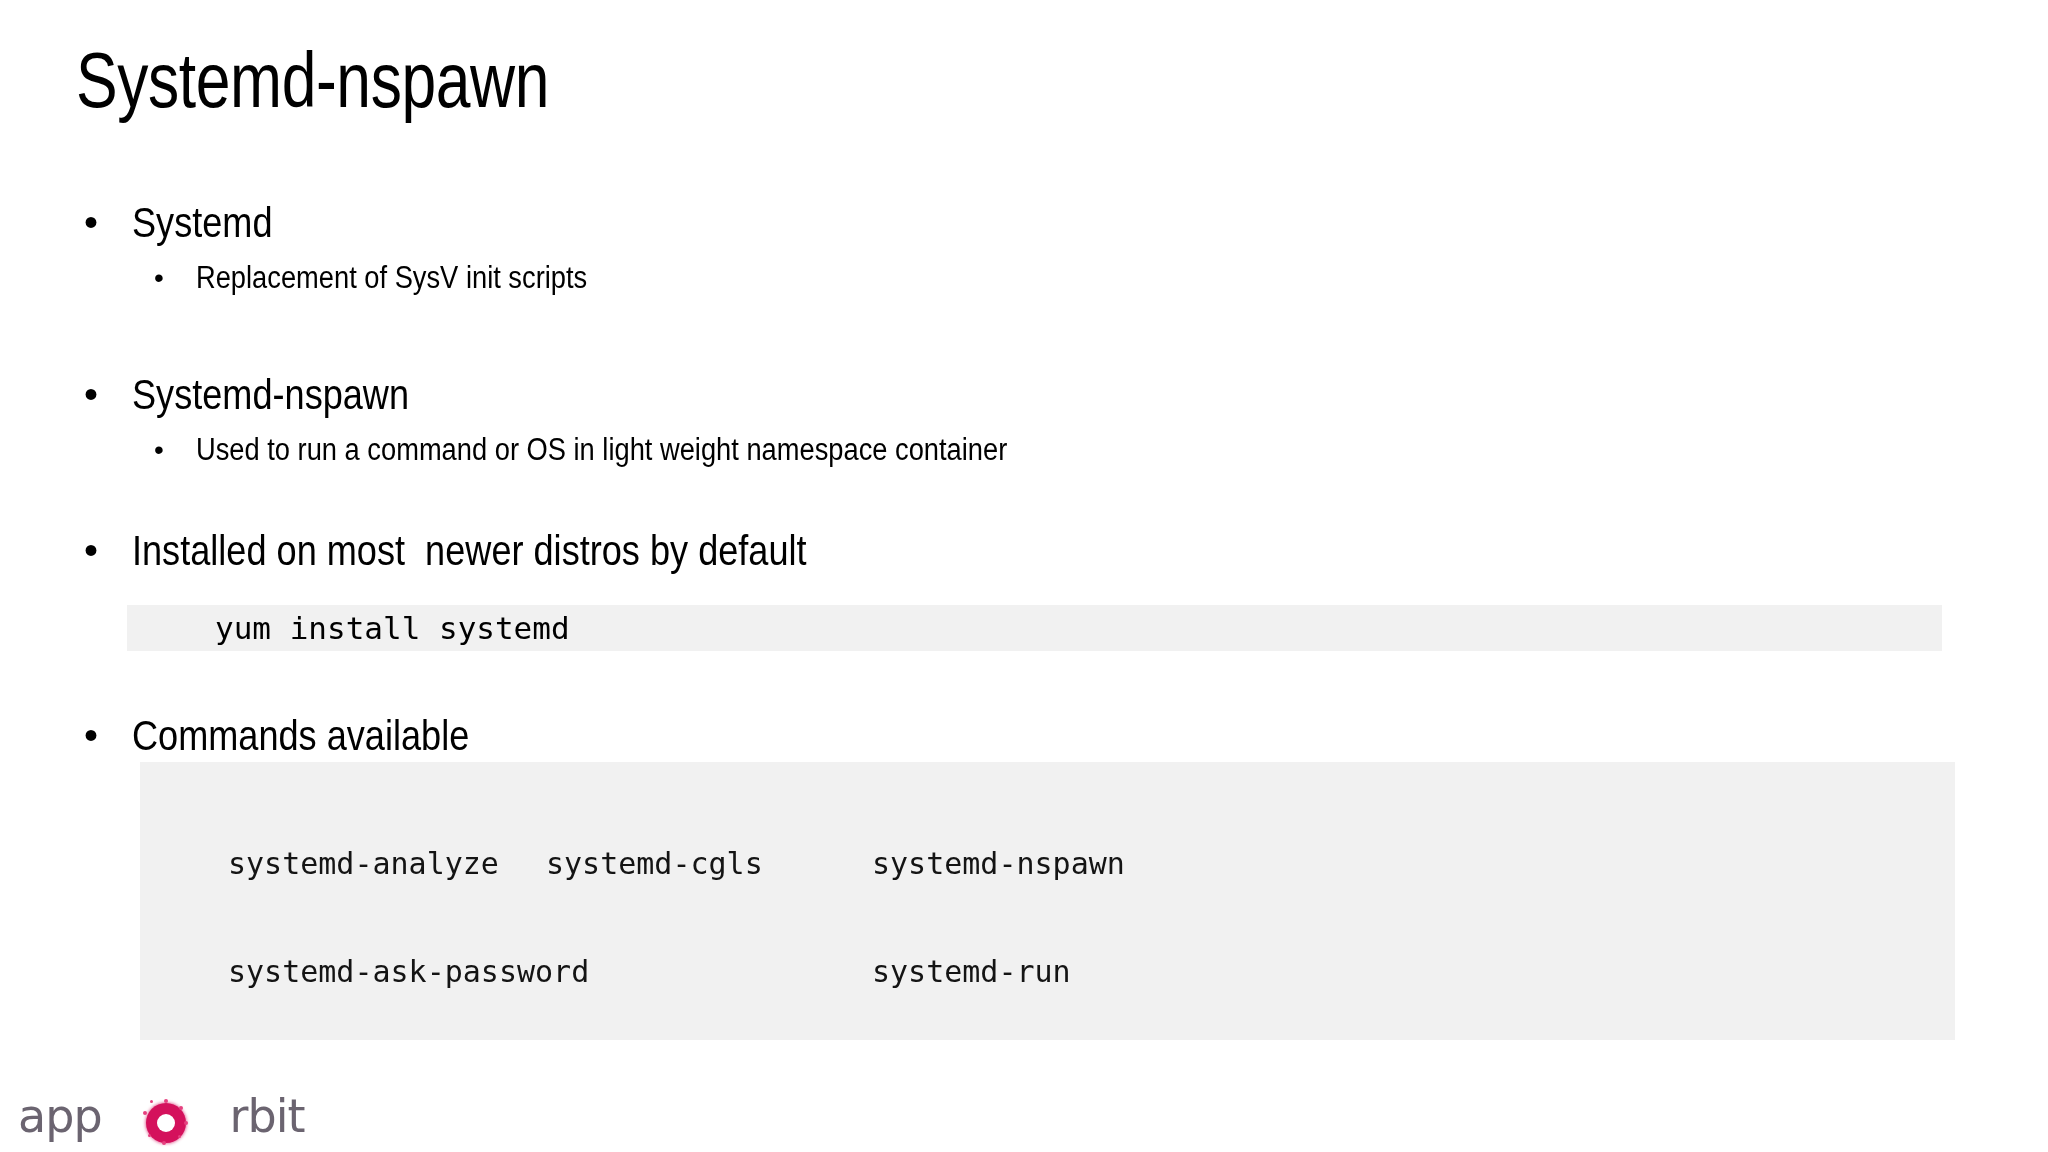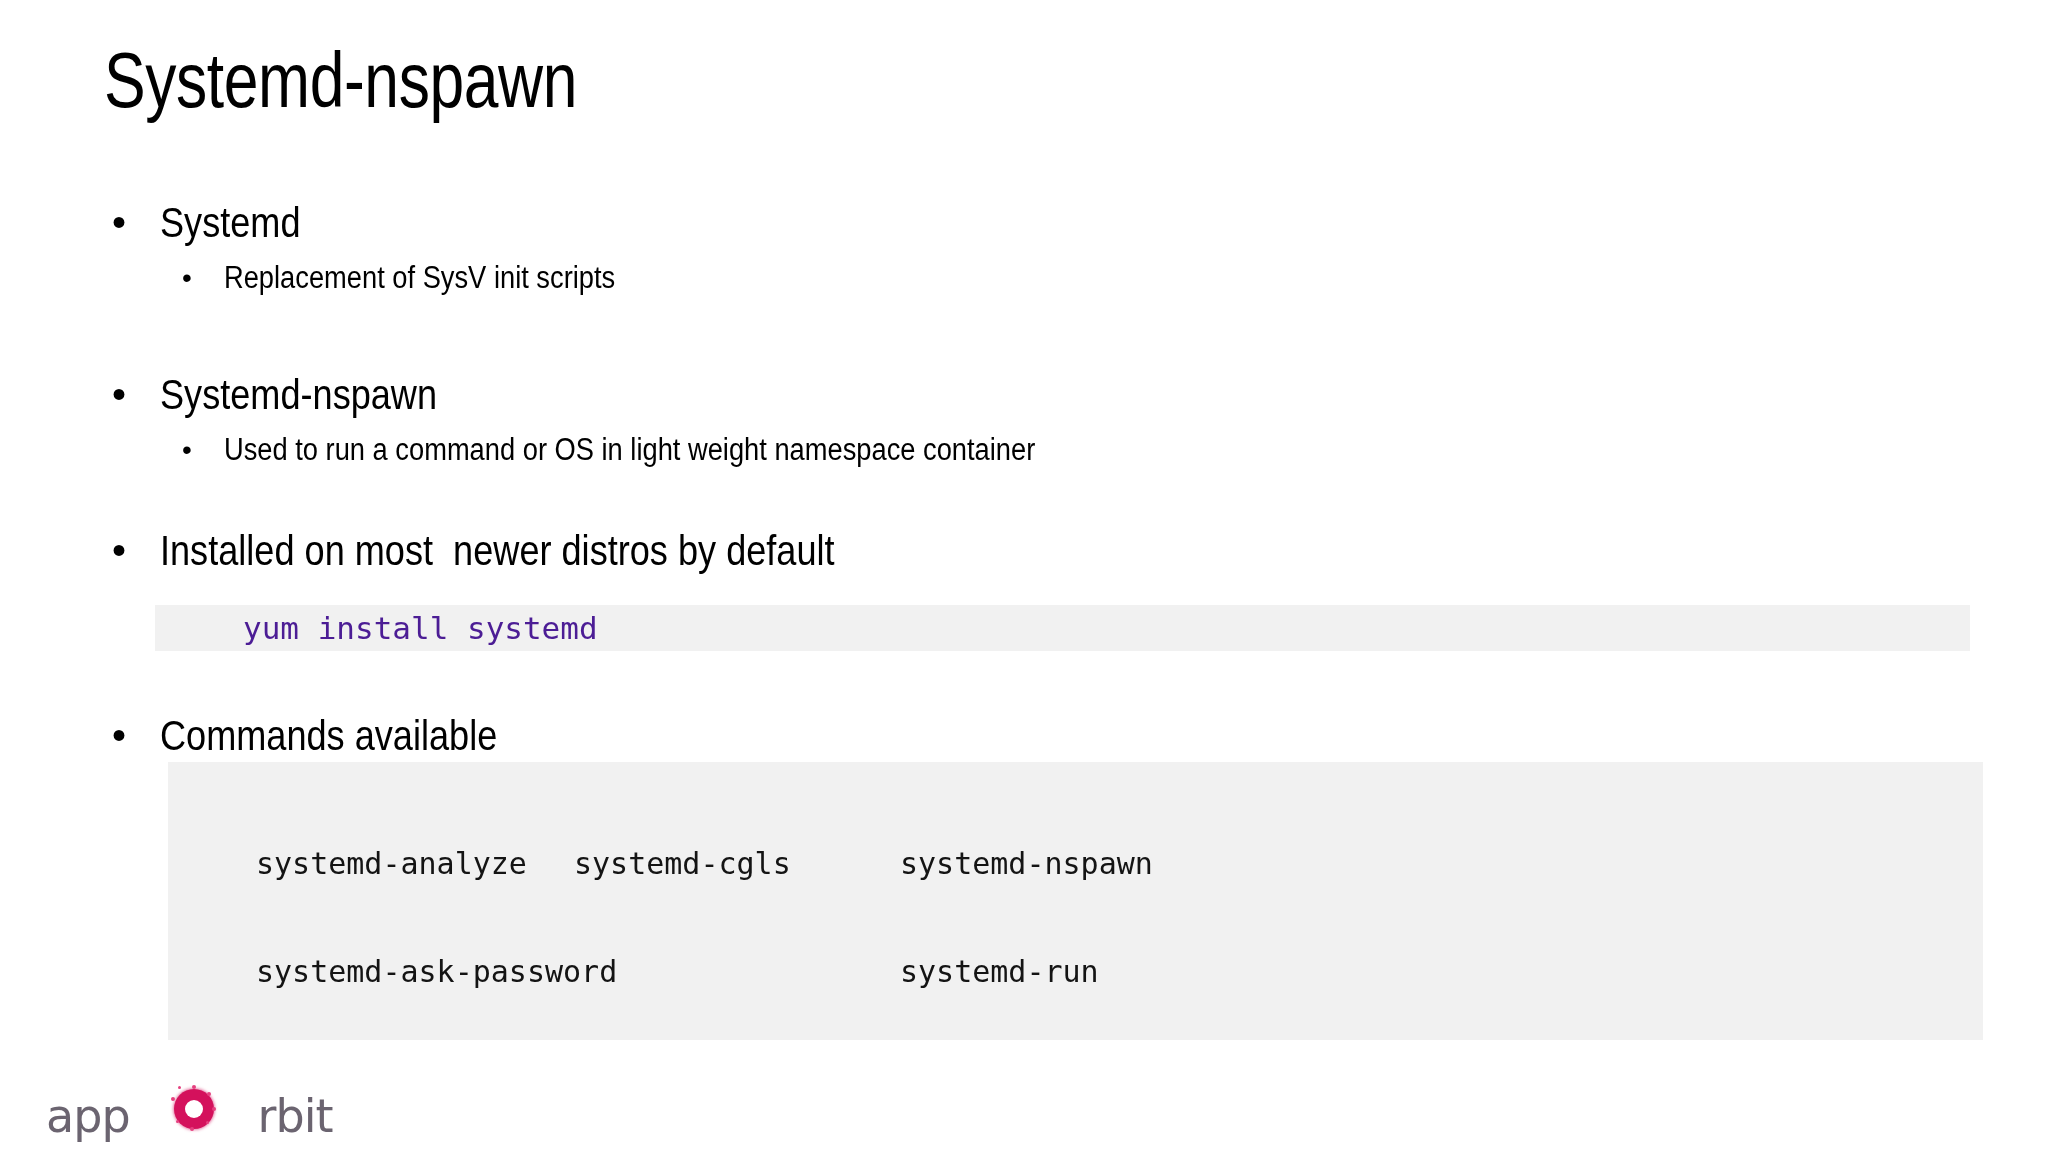--- a/index.html
+++ b/index.html
@@ -15,21 +15,20 @@
     overflow: hidden;
     font-family: "Liberation Sans", sans-serif;
     color: #000000;
     -webkit-font-smoothing: antialiased;
   }
 
   .slide {
     position: absolute;
     inset: 0;
     background: #ffffff;
-    margin-left: 28px;
   }
 
   
   .slide-title {
     position: absolute;
     left: 76px;
     top: 34px;
     font-size: 78px;
     line-height: 92px;
     font-weight: 400;
@@ -100,21 +99,21 @@
   
   .code-block {
     position: absolute;
     background: #f1f1f1;
     box-sizing: border-box;
   }
   .code-block .code-line {
     font-family: "DejaVu Sans Mono", "Liberation Mono", monospace;
     font-size: 31px;
     line-height: 40px;
-    color: #4c1d95;
+    color: #000000;
     white-space: pre;
   }
 
   #install-code {
     left: 127px;
     top: 605px;
     width: 1815px;
     height: 46px;
     padding: 3px 0 0 88px;
   }
@@ -151,21 +150,21 @@
   #cmd-col-2 { left: 406px; }
   #cmd-col-3 { left: 732px; }
   #cmd-col-4 { left: 1220px; }
 
   
   .logo {
     position: absolute;
     left: 18px;
     top: 1089px;
     display: flex;
-    align-items: flex-start;
+    align-items: flex-end;
     height: 54px;
     gap: 43px;
   }
   .logo-text {
     font-size: 46px;
     line-height: 54px;
     letter-spacing: -1px;
     color: #6b6470;
     font-family: "DejaVu Sans", sans-serif;
   }

